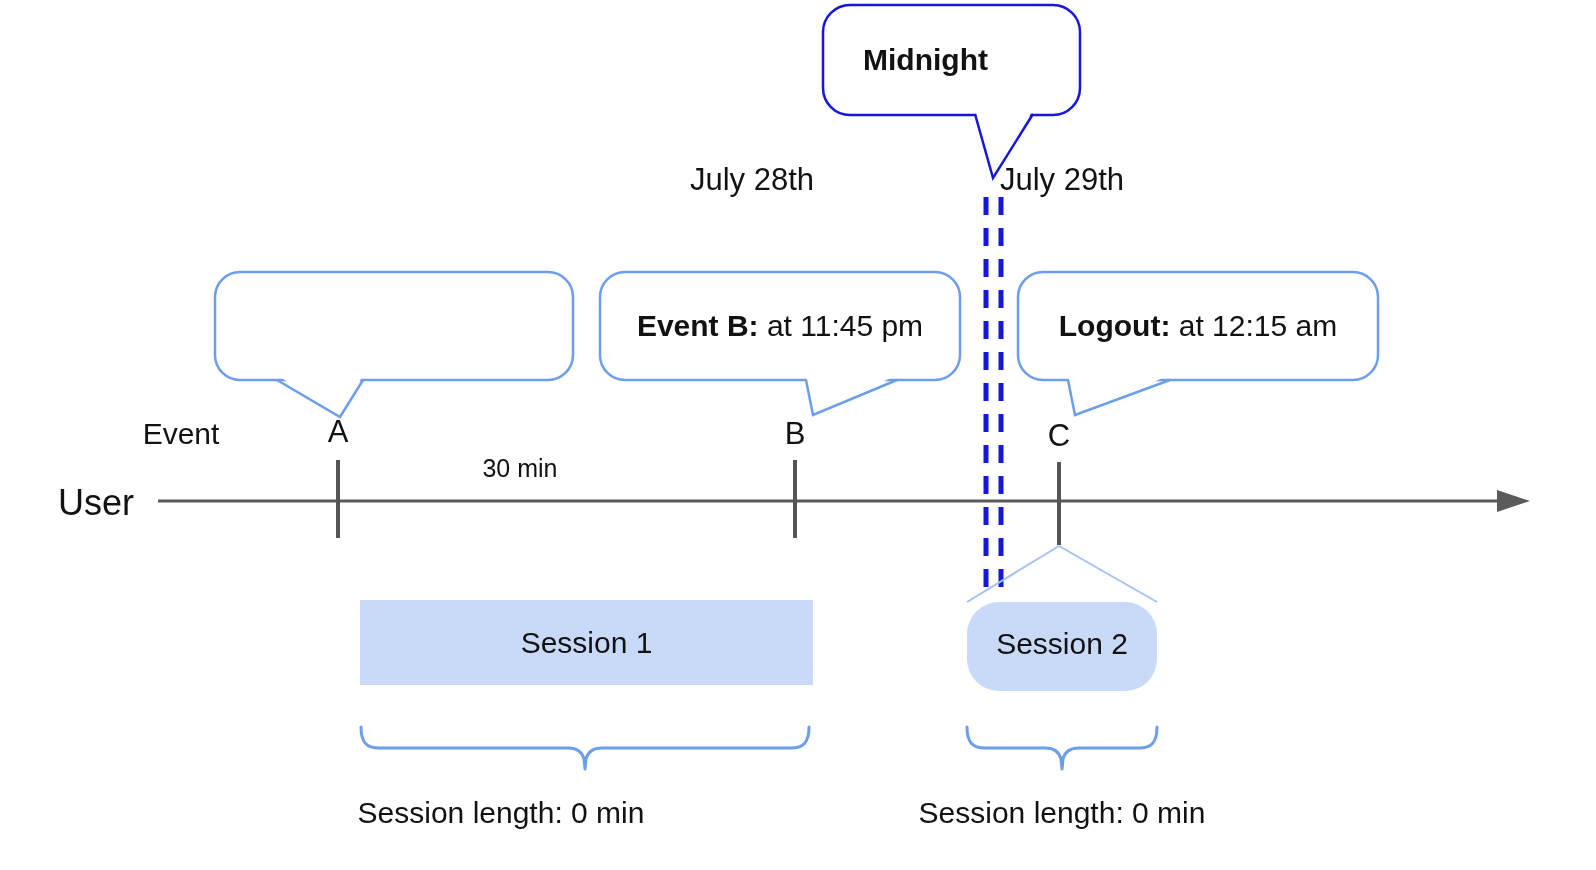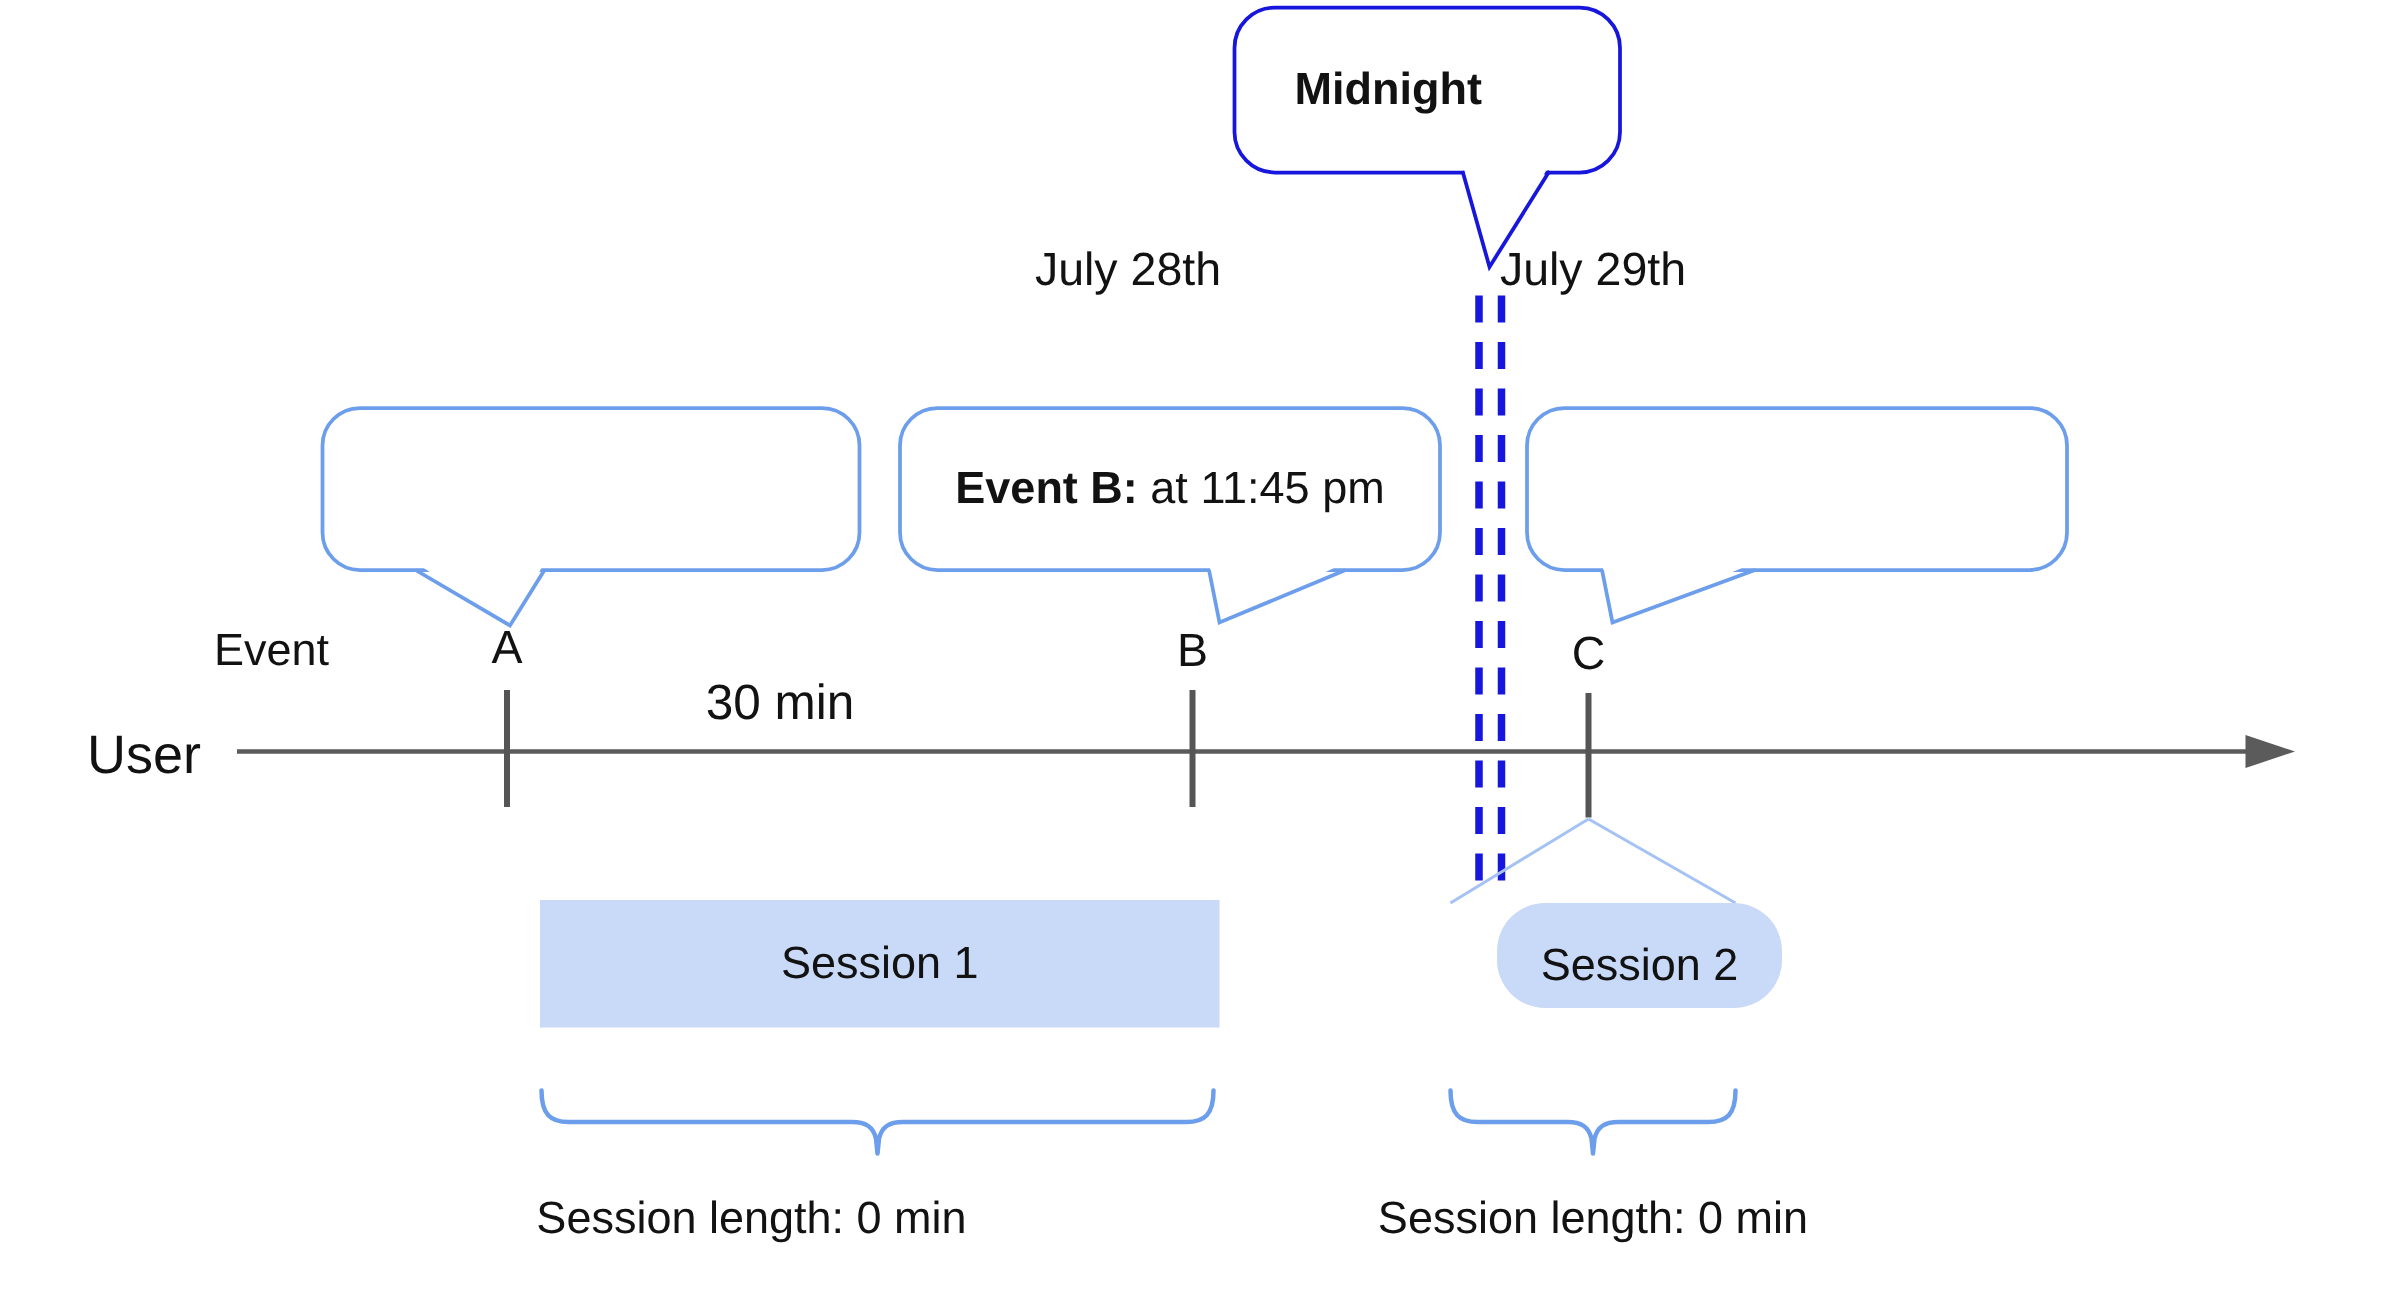--- a/index.html
+++ b/index.html
@@ -76,28 +76,29 @@
   </svg>
 
   <div class="lbl" style="left:823px;top:5px;width:257px;height:110px;line-height:110px;text-align:left;padding-left:40px;box-sizing:border-box;font-size:30px;font-weight:bold;">Midnight</div>
 
   <div class="lbl" style="left:652px;top:161px;width:200px;height:38px;line-height:38px;font-size:31px;">July 28th</div>
   <div class="lbl" style="left:962px;top:161px;width:200px;height:38px;line-height:38px;font-size:31px;">July 29th</div>
 
 
   <div class="bubble-text" style="left:600px;top:272px;width:360px;height:108px;line-height:108px;"><span class="b">Event B:</span><span> at 11:45 pm</span></div>
 
+  <div class="bubble-text" style="left:1018px;top:272px;width:360px;height:108px;line-height:108px;"><span class="b">Logout:</span><span> at 12:15 am</span></div>
 
   <div class="lbl" style="left:121px;top:414px;width:120px;height:40px;line-height:40px;font-size:30px;">Event</div>
   <div class="lbl" style="left:298px;top:412px;width:80px;height:40px;line-height:40px;font-size:31px;">A</div>
   <div class="lbl" style="left:755px;top:414px;width:80px;height:40px;line-height:40px;font-size:31px;">B</div>
   <div class="lbl" style="left:1019px;top:416px;width:80px;height:40px;line-height:40px;font-size:31px;">C</div>
 
   <div class="lbl" style="left:36px;top:482px;width:120px;height:42px;line-height:42px;font-size:36px;">User</div>
-  <div class="lbl" style="left:450px;top:453px;width:140px;height:30px;line-height:30px;font-size:33px;">30 min</div>
+  <div class="lbl" style="left:450px;top:453px;width:140px;height:30px;line-height:30px;font-size:25px;">30 min</div>
 
   <div class="session-box" style="left:360px;top:600px;width:453px;height:85px;line-height:85px;">Session 1</div>
-  <div class="session-box" style="left:998px;top:602px;width:190px;height:70px;line-height:83px;border-radius:32px;">Session 2</div>
+  <div class="session-box" style="left:967px;top:602px;width:190px;height:89px;line-height:83px;border-radius:32px;">Session 2</div>
 
   <div class="lbl" style="left:331px;top:795px;width:340px;height:36px;line-height:36px;font-size:30px;">Session length: 0 min</div>
   <div class="lbl" style="left:906px;top:795px;width:312px;height:36px;line-height:36px;font-size:30px;">Session length: 0 min</div>
 
 </div>
 
 </body></html>

